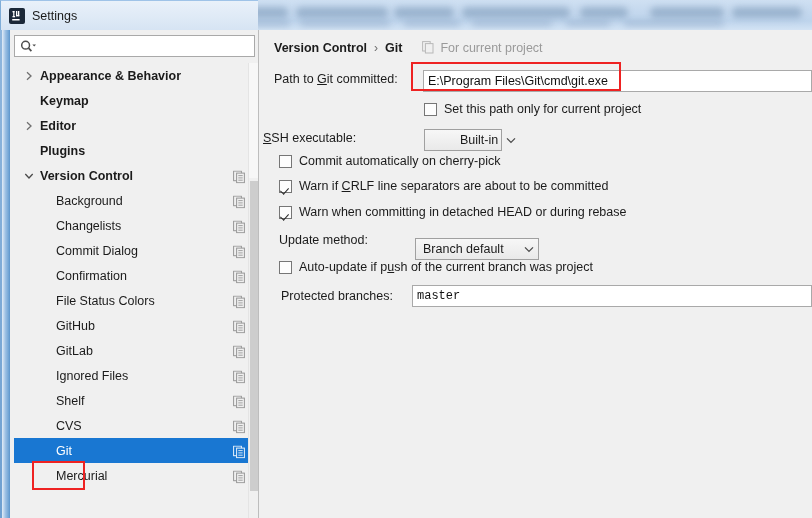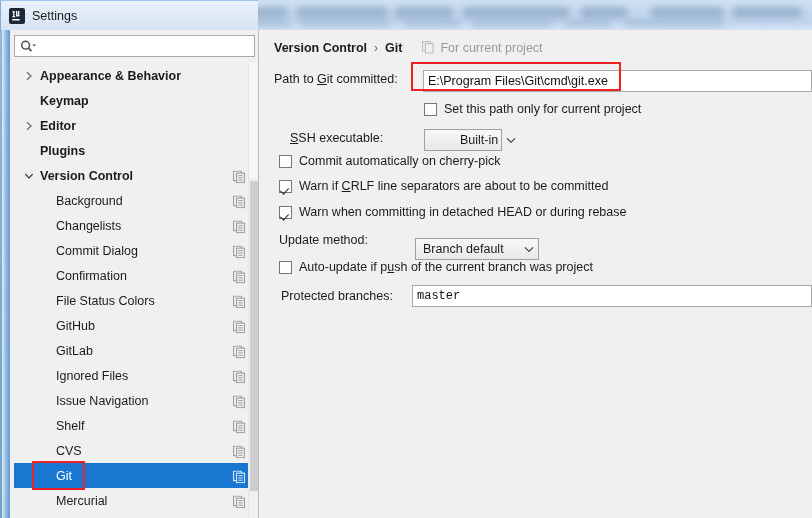--- a/index.html
+++ b/index.html
@@ -491,30 +491,20 @@
               <span class="tree-label">Ignored Files</span>
               <span class="tree-copy"><svg width="13" height="13" viewBox="0 0 13 13" aria-hidden="true">
                   <rect x="0.6" y="0.6" width="7.8" height="9.6" fill="none" stroke="#8e8e8e" stroke-width="1"></rect>
                   <rect x="3.6" y="2.6" width="7.8" height="9.6" fill="#f0f0f0" stroke="#8e8e8e" stroke-width="1"></rect>
                   <line x1="5.3" y1="5.1" x2="9.7" y2="5.1" stroke="#8e8e8e" stroke-width="0.9"></line>
                   <line x1="5.3" y1="7.4" x2="9.7" y2="7.4" stroke="#8e8e8e" stroke-width="0.9"></line>
                   <line x1="5.3" y1="9.7" x2="9.7" y2="9.7" stroke="#8e8e8e" stroke-width="0.9"></line>
                 </svg></span>
             </div>
             <div class="tree-row lvl1">
-              <span class="tree-label">Issue Navigation</span>
-              <span class="tree-copy"><svg width="13" height="13" viewBox="0 0 13 13" aria-hidden="true">
-                  <rect x="0.6" y="0.6" width="7.8" height="9.6" fill="none" stroke="#8e8e8e" stroke-width="1"></rect>
-                  <rect x="3.6" y="2.6" width="7.8" height="9.6" fill="#f0f0f0" stroke="#8e8e8e" stroke-width="1"></rect>
-                  <line x1="5.3" y1="5.1" x2="9.7" y2="5.1" stroke="#8e8e8e" stroke-width="0.9"></line>
-                  <line x1="5.3" y1="7.4" x2="9.7" y2="7.4" stroke="#8e8e8e" stroke-width="0.9"></line>
-                  <line x1="5.3" y1="9.7" x2="9.7" y2="9.7" stroke="#8e8e8e" stroke-width="0.9"></line>
-                </svg></span>
-            </div>
-            <div class="tree-row lvl1">
               <span class="tree-label">Shelf</span>
               <span class="tree-copy"><svg width="13" height="13" viewBox="0 0 13 13" aria-hidden="true">
                   <rect x="0.6" y="0.6" width="7.8" height="9.6" fill="none" stroke="#8e8e8e" stroke-width="1"></rect>
                   <rect x="3.6" y="2.6" width="7.8" height="9.6" fill="#f0f0f0" stroke="#8e8e8e" stroke-width="1"></rect>
                   <line x1="5.3" y1="5.1" x2="9.7" y2="5.1" stroke="#8e8e8e" stroke-width="0.9"></line>
                   <line x1="5.3" y1="7.4" x2="9.7" y2="7.4" stroke="#8e8e8e" stroke-width="0.9"></line>
                   <line x1="5.3" y1="9.7" x2="9.7" y2="9.7" stroke="#8e8e8e" stroke-width="0.9"></line>
                 </svg></span>
             </div>
             <div class="tree-row lvl1">
@@ -577,21 +567,21 @@
         <div class="row" style="left:15px; top:42px;">
           <span class="field-label"><span>Path to </span><u>G</u><span>it committed:</span></span>
         </div>
         <input class="text-input" style="position: absolute; left: 164px; top: 40px; width: 389px;" type="text" value="E:\Program Files\Git\cmd\git.exe">
 
         <div class="row" style="left:165px; top:72px;">
           <span class="cb"></span>
           <span class="cb-label">Set this path only for current project</span>
         </div>
 
-        <div class="row" style="left:31px; top:101px;">
+        <div class="row" style="left:4px; top:101px;">
           <span class="field-label"><u>S</u><span>SH executable:</span></span>
         </div>
         <div class="combo" style="position:absolute; left:165px; top:99px; width:78px;padding-left:35px;">
           <span>Built-in</span>
           <span class="chev">
             <svg width="10" height="7" viewBox="0 0 10 7" aria-hidden="true">
               <polyline points="1,1.4 5,5.4 9,1.4" fill="none" stroke="#4a4a4a" stroke-width="1.3"></polyline>
             </svg>
           </span>
         </div>

